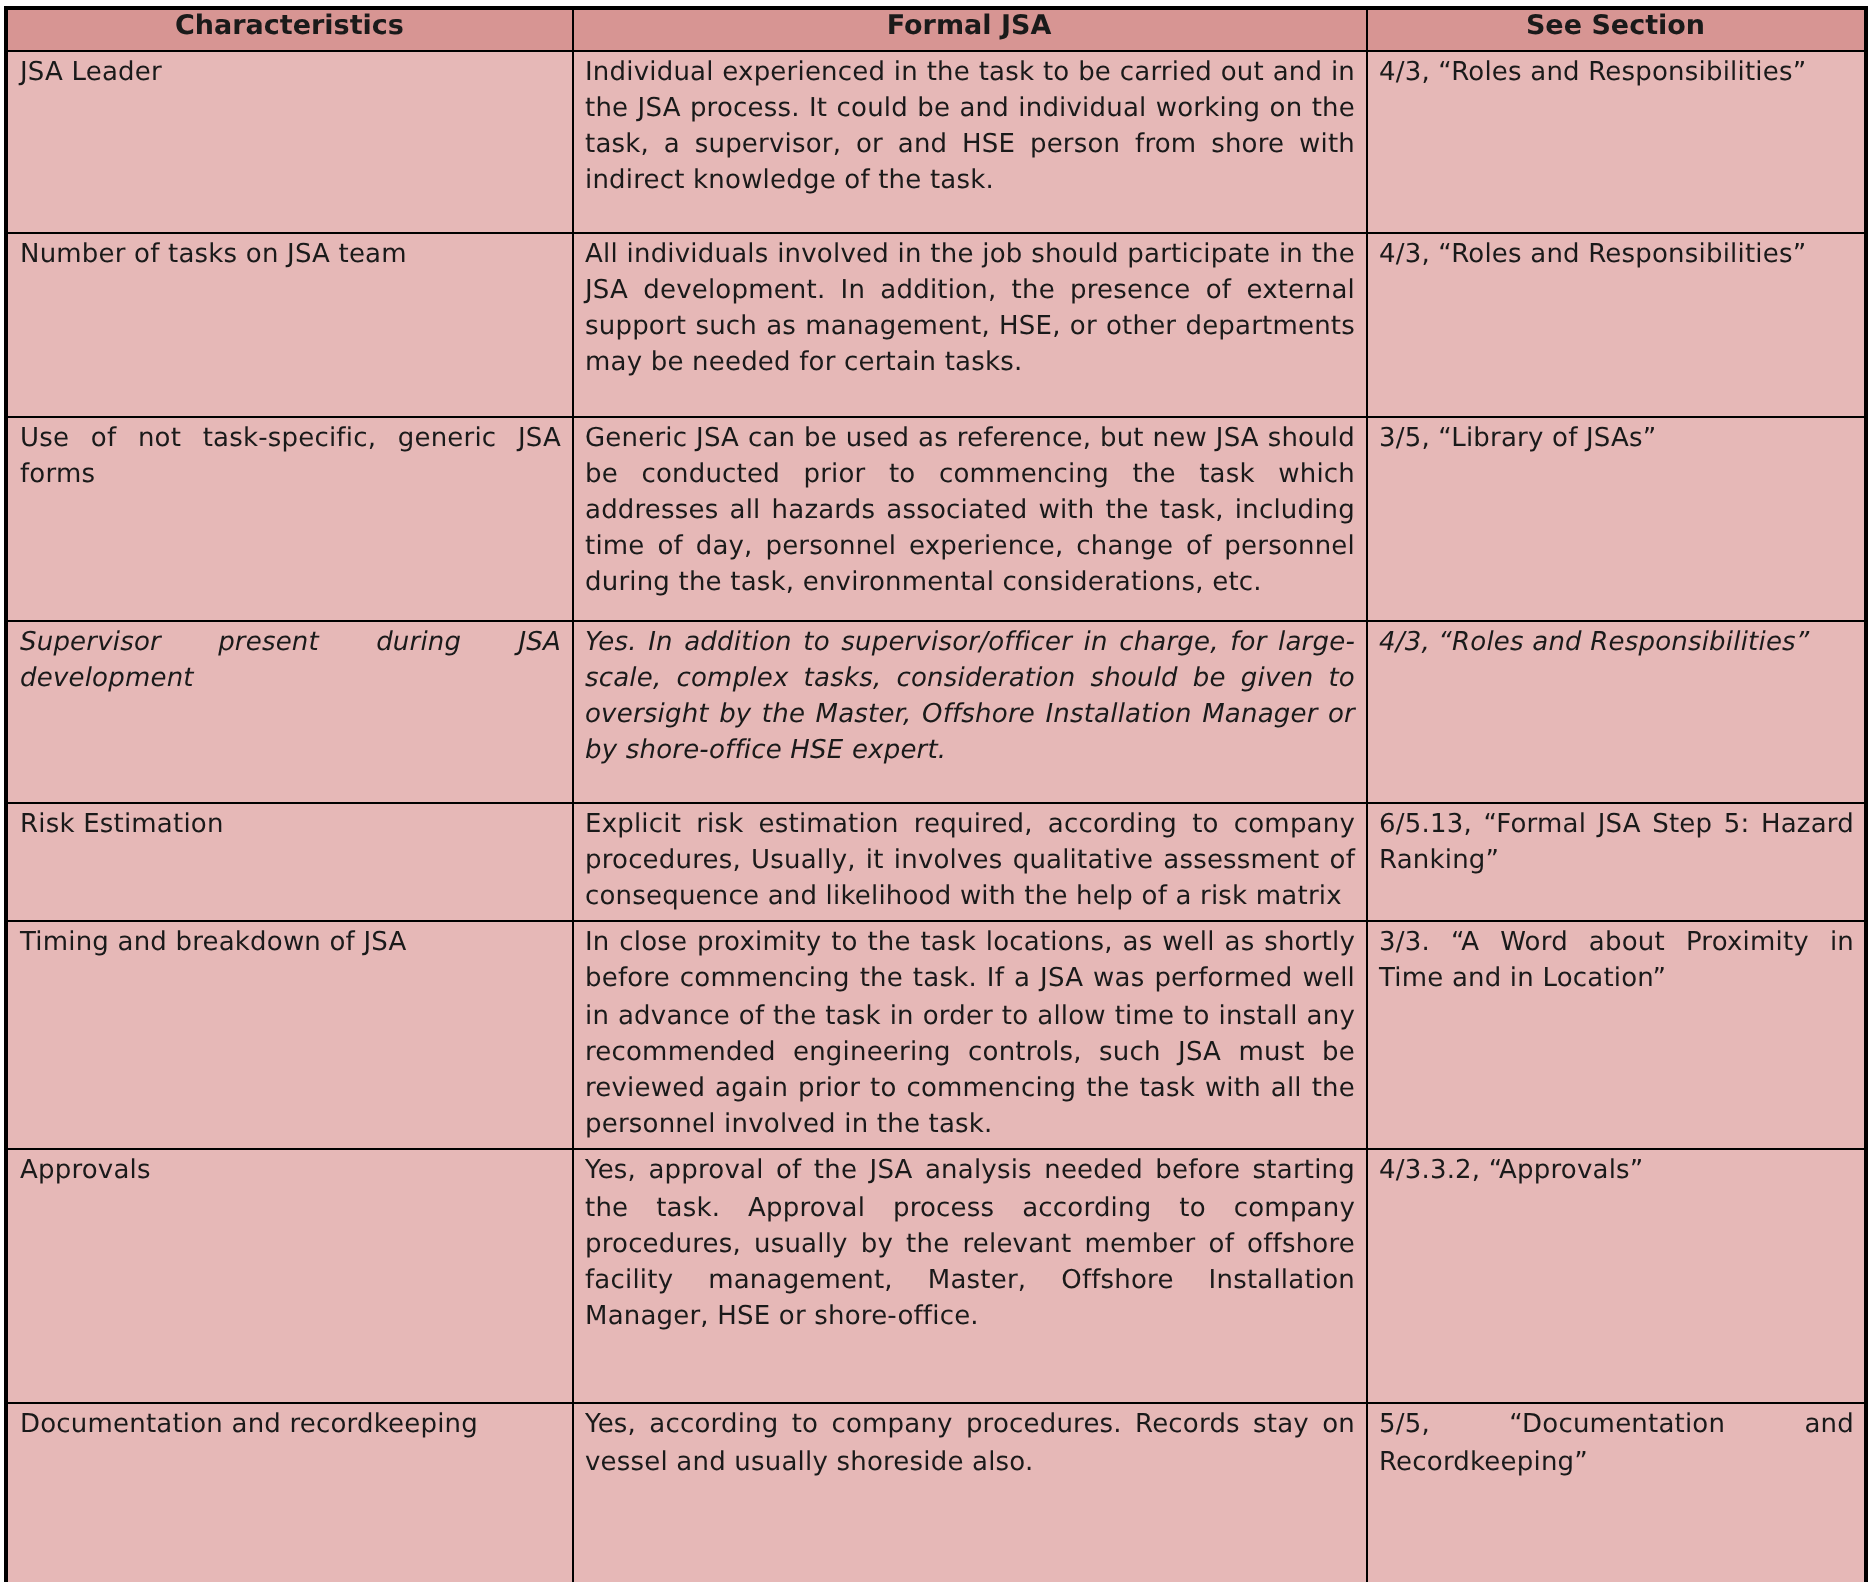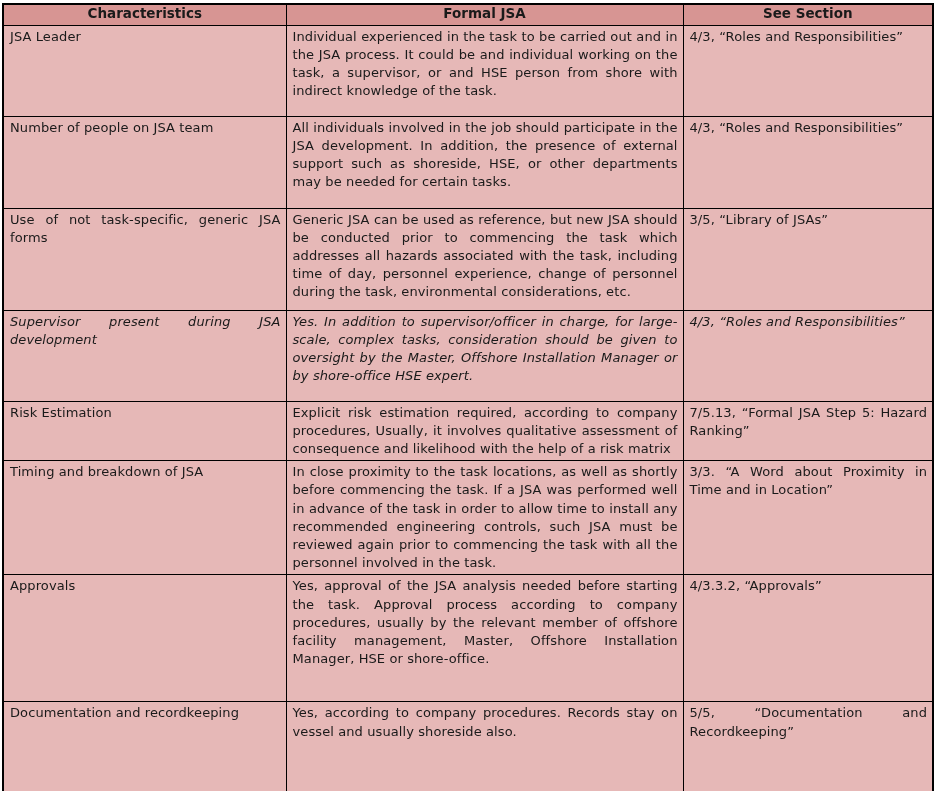--- a/index.html
+++ b/index.html
@@ -75,38 +75,38 @@
         <th>See Section</th>
       </tr>
     </thead>
     <tbody>
       <tr>
         <td>JSA Leader</td>
         <td>Individual experienced in the task to be carried out and in the JSA process. It could be and individual working on the task, a supervisor, or and HSE person from shore with indirect knowledge of the task.</td>
         <td>4/3, “Roles and Responsibilities”</td>
       </tr>
       <tr>
-        <td>Number of people on JSA team</td>
-        <td>All individuals involved in the job should participate in the JSA development. In addition, the presence of external support such as shoreside, HSE, or other departments may be needed for certain tasks.</td>
+        <td>Number of tasks on JSA team</td>
+        <td>All individuals involved in the job should participate in the JSA development. In addition, the presence of external support such as management, HSE, or other departments may be needed for certain tasks.</td>
         <td>4/3, “Roles and Responsibilities”</td>
       </tr>
       <tr>
         <td>Use of not task-specific, generic JSA forms</td>
         <td>Generic JSA can be used as reference, but new JSA should be conducted prior to commencing the task which addresses all hazards associated with the task, including time of day, personnel experience, change of personnel during the task, environmental considerations, etc.</td>
         <td>3/5, “Library of JSAs”</td>
       </tr>
       <tr>
         <td>Supervisor present during JSA development</td>
         <td>Yes. In addition to supervisor/officer in charge, for large-scale, complex tasks, consideration should be given to oversight by the Master, Offshore Installation Manager or by shore-office HSE expert.</td>
         <td>4/3, “Roles and Responsibilities”</td>
       </tr>
       <tr>
         <td>Risk Estimation</td>
         <td>Explicit risk estimation required, according to company procedures, Usually, it involves qualitative assessment of consequence and likelihood with the help of a risk matrix</td>
-        <td>7/5.13, “Formal JSA Step 5: Hazard Ranking”</td>
+        <td>6/5.13, “Formal JSA Step 5: Hazard Ranking”</td>
       </tr>
       <tr>
         <td>Timing and breakdown of JSA</td>
         <td>In close proximity to the task locations, as well as shortly before commencing the task. If a JSA was performed well in advance of the task in order to allow time to install any recommended engineering controls, such JSA must be reviewed again prior to commencing the task with all the personnel involved in the task.</td>
         <td>3/3. “A Word about Proximity in Time and in Location”</td>
       </tr>
       <tr>
         <td>Approvals</td>
         <td>Yes, approval of the JSA analysis needed before starting the task. Approval process according to company procedures, usually by the relevant member of offshore facility management, Master, Offshore Installation Manager, HSE or shore-office.</td>
         <td>4/3.3.2, “Approvals”</td>

